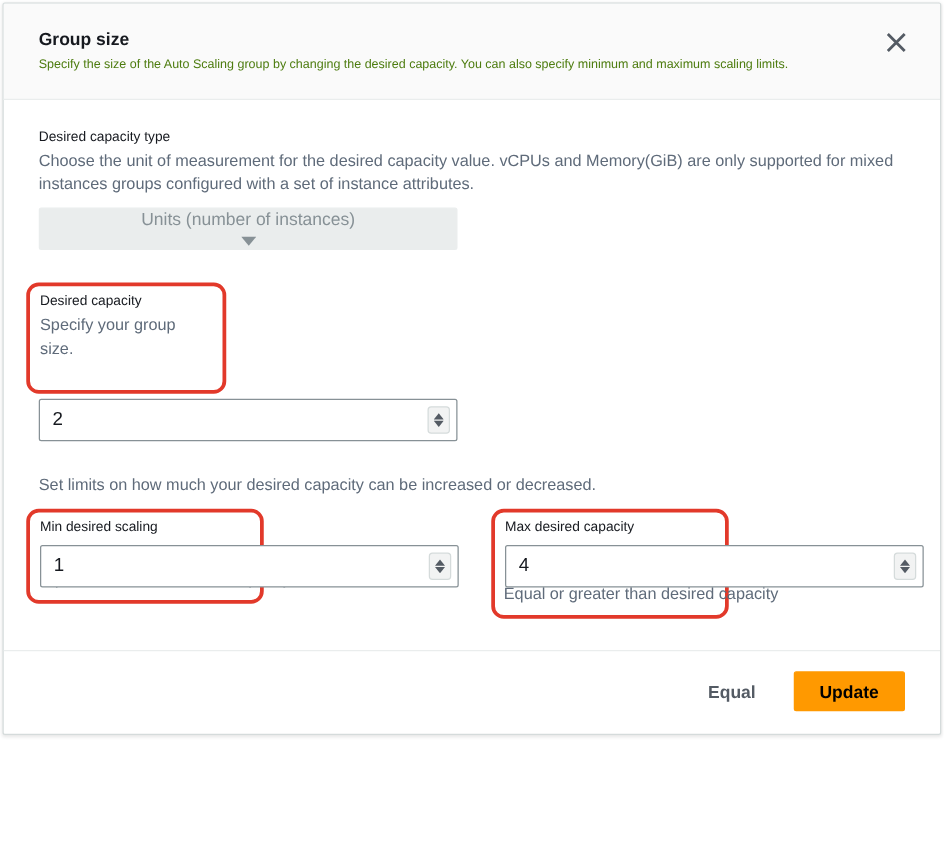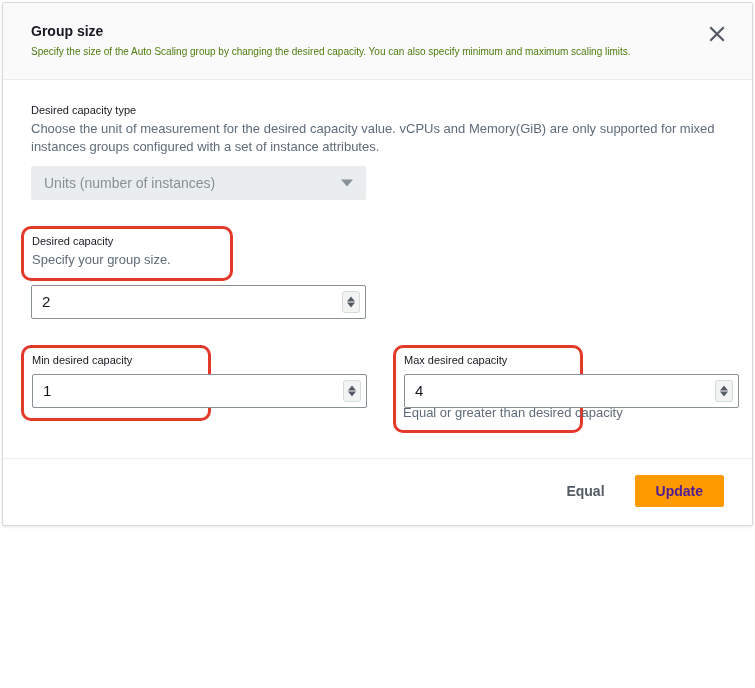--- a/index.html
+++ b/index.html
@@ -83,20 +83,21 @@
       justify-content: space-between;
       width: 335px;
       height: 34px;
       padding: 0 12px;
       background: #eaeded;
       border: 1px solid #eaeded;
       border-radius: 2px;
       color: #879196;
       font-size: 14px;
       cursor: not-allowed;
+      flex-direction: column;
     }
     .select-disabled svg {
       width: 12px;
       height: 12px;
       fill: #879196;
     }
     .number-input-wrap {
       position: relative;
       width: 335px;
     }
@@ -164,21 +165,21 @@
       border-radius: 2px;
       cursor: pointer;
       border: none;
     }
     .btn-link {
       background: transparent;
       color: #545b64;
     }
     .btn-primary {
       background: #ff9900;
-      color: #4c1d95;
+      color: #000000;
       border: 1px solid #ff9900;
     }
     input[type=number]::-webkit-inner-spin-button,
     input[type=number]::-webkit-outer-spin-button {
       -webkit-appearance: none;
       margin: 0;
     }
     input[type=number] {
       -moz-appearance: textfield;
     }
@@ -204,44 +205,45 @@
       <div class="label-desc" data-name="capacity-type-description">Choose the unit of measurement for the desired capacity value. vCPUs and Memory(GiB) are only supported for mixed instances groups configured with a set of instance attributes.</div>
       <div class="select-disabled" data-name="capacity-type-select">
         <span data-name="capacity-type-value">Units (number of instances)</span>
         <svg data-name="caret-down-icon" viewBox="0 0 10 6">
           <path d="M0 0 L5 6 L10 0 Z"></path>
         </svg>
       </div>
     </div>
 
     <div class="section" data-name="desired-capacity-section">
-      <div class="highlight" data-name="highlight-desired" style="width:212px;">
+      <div class="highlight" data-name="highlight-desired" style="width:160px;">
         <div class="label-main" data-name="desired-capacity-label">Desired capacity</div>
-        <div class="label-desc" style="margin-bottom:0;" data-name="desired-capacity-description">Specify your group size.</div>
+        <div class="label-desc" style="margin-bottom:16px;" data-name="desired-capacity-description">Specify your group size.</div>
       </div>
       <div style="height:4px;"></div>
       <div class="number-input-wrap" data-name="desired-capacity-input-wrap">
         <input type="number" class="number-input" data-name="desired-capacity-input" value="2" style="">
         <div class="stepper" data-name="desired-capacity-stepper">
           <svg data-name="chevron-up-icon" viewBox="0 0 8 5">
               <path d="M0 5 L4 0 L8 5 Z"></path>
             </svg>
           <svg data-name="chevron-down-icon" viewBox="0 0 8 5">
               <path d="M0 0 L4 5 L8 0 Z"></path>
             </svg>
         </div>
       </div>
     </div>
 
     <div class="section" data-name="scaling-limits-section" style="margin-bottom:10px;">
+      <div class="label-desc" data-name="scaling-limits-description">Set limits on how much your desired capacity can be increased or decreased.</div>
 
       <div class="two-col" data-name="limits-row">
         <div class="col" data-name="min-capacity-col">
           <div class="highlight" data-name="highlight-min" style="padding-bottom:10px;">
-            <div class="label-main" style="margin-bottom:8px;" data-name="min-capacity-label">Min desired capacity</div>
+            <div class="label-main" style="margin-bottom:8px;" data-name="min-capacity-label">Min desired scaling</div>
             <div class="number-input-wrap" style="width:165px;" data-name="min-capacity-input-wrap">
               <input type="number" class="number-input" data-name="min-capacity-input" value="1" style="">
             <div class="stepper" data-name="min-capacity-stepper">
                   <svg data-name="chevron-up-icon" viewBox="0 0 8 5">
                     <path d="M0 5 L4 0 L8 5 Z"></path>
                   </svg>
                   <svg data-name="chevron-down-icon" viewBox="0 0 8 5">
                     <path d="M0 0 L4 5 L8 0 Z"></path>
                   </svg>
                 </div></div>

